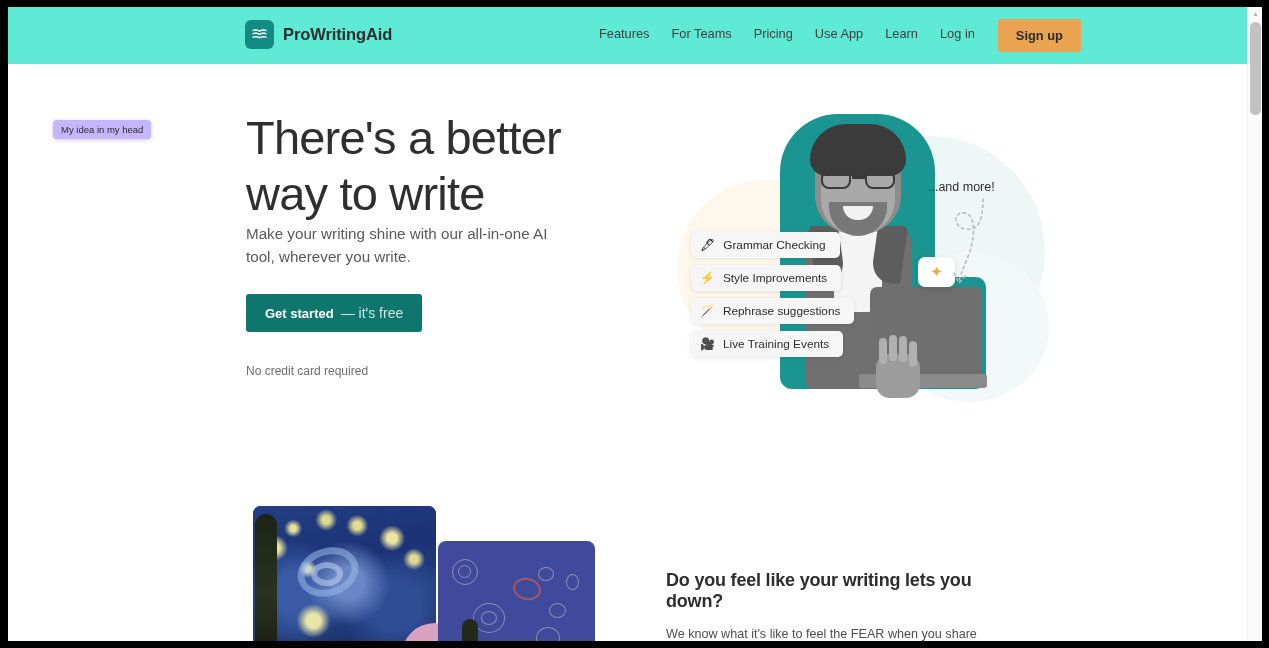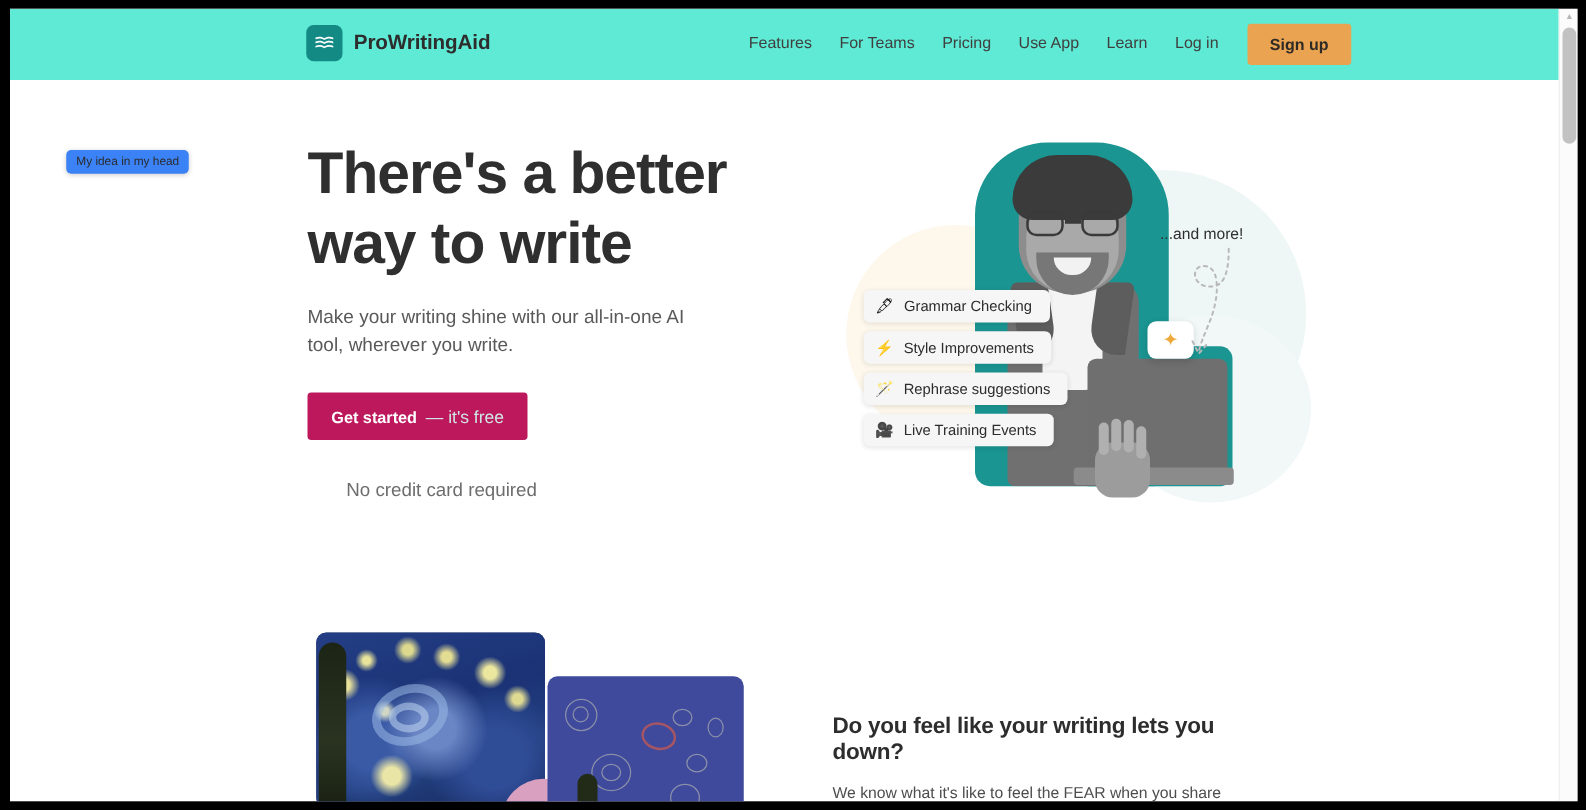--- a/index.html
+++ b/index.html
@@ -118,39 +118,38 @@
 
   
   #hero-copy {
     position: absolute;
     left: 238px; top: 103px;
     width: 360px;
   }
   #hero-title {
     font-size: 47px;
     line-height: 56px;
-    font-weight: bold;
+    font-weight: normal;
     color: #2f2f2f;
     letter-spacing: -0.8px;
   }
   #hero-sub {
-    margin-top: 20px;
     font-size: 15.2px;
     line-height: 23px;
     color: #595959;
     width: 330px;
   }
   #hero-ctas {
     margin-top: 26px;
     display: flex;
     align-items: center;
     gap: 13px;
   }
   #get-started-btn {
-    background: #be185d;
+    background: #0f766e;
     border: none;
     border-radius: 3px;
     padding: 11px 19px;
     cursor: pointer;
     display: flex;
     align-items: baseline;
     gap: 7px;
     font-family: "Liberation Sans", sans-serif;
   }
   #get-started-label {
@@ -167,23 +166,22 @@
     border: 1px solid #c8cdcd;
     border-radius: 3px;
     padding: 11px 22px;
     color: #4a4a4a;
     font-size: 13px;
     cursor: pointer;
     font-family: "Liberation Sans", sans-serif;
   }
   #no-card-note {
     margin-top: 32px;
-    font-size: 15px;
+    font-size: 12px;
     color: #6d6d6d;
-    margin-left: 31px;
   }
 
   
   #hero-art {
     position: absolute;
     left: 655px; top: 95px;
     width: 400px; height: 305px;
   }
   .art-blob {
     position: absolute;
@@ -456,21 +454,21 @@
   #cypress {
     position: absolute;
     left: 2px; top: 8px;
     width: 22px; height: 132px;
     background: linear-gradient(180deg, #1c2416 0%, #2a3320 60%, #1a2114 100%);
     border-radius: 11px 11px 0 0;
   }
   #starry-label {
     position: absolute;
     left: 45px; top: 113px;
-    background: #3b82f6;
+    background: #c4b5fd;
     border-radius: 4px;
     padding: 4px 8px;
     font-size: 9.5px;
     color: #2b2b2b;
     box-shadow: 0 1px 4px rgba(0,0,0,.2);
     white-space: nowrap;
     z-index: 3;
   }
   #blue-card {
     position: absolute;

